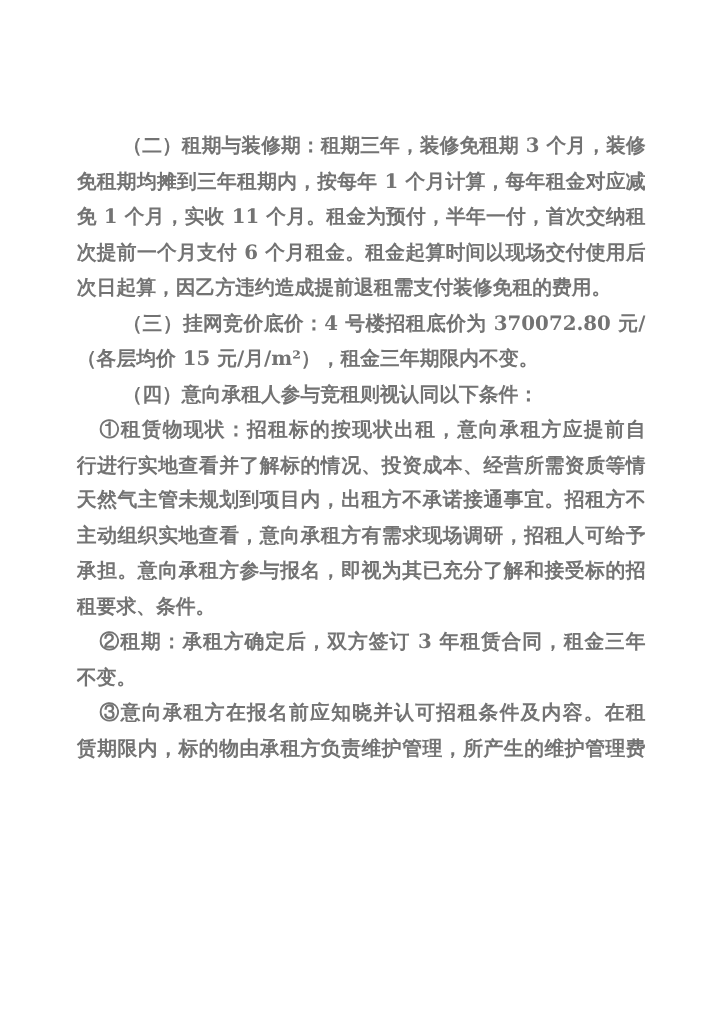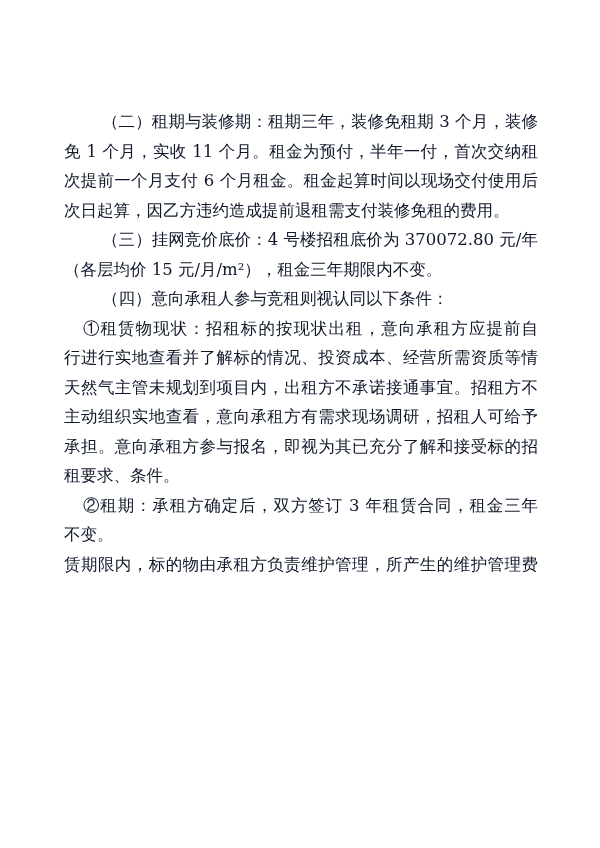--- a/index.html
+++ b/index.html
@@ -46,23 +46,24 @@
     word-break: keep-all;
   }
   .line.jl {
     text-align-last: justify;
   }
 </style>
 </head>
 <body>
 
 <div class="page">
-  <div class="doc-body" style="color: #0f172a;">
+  <div class="doc-body" style="color: #737373; font-weight: bold;">
       <div class="para">
         <div class="line jl" style="text-indent: 38px;">（二）租期与装修期：租期三年，装修免租期 3 个月，装修</div>
+        <div class="line jl">免租期均摊到三年租期内，按每年 1 个月计算，每年租金对应减</div>
         <div class="line jl">免 1 个月，实收 11 个月。租金为预付，半年一付，首次交纳租</div>
         <div class="line jl">次提前一个月支付 6 个月租金。租金起算时间以现场交付使用后</div>
         <div class="line">次日起算，因乙方违约造成提前退租需支付装修免租的费用。</div>
       </div>
       <div class="para">
         <div class="line jl" style="text-indent: 38px;">（三）挂网竞价底价：4 号楼招租底价为 370072.80 元/年</div>
         <div class="line">（各层均价 15 元/月/m²），租金三年期限内不变。</div>
       </div>
       <div class="para">
         <div class="line" style="text-indent: 38px;">（四）意向承租人参与竞租则视认同以下条件：</div>
@@ -73,16 +74,17 @@
         <div class="line jl">天然气主管未规划到项目内，出租方不承诺接通事宜。招租方不</div>
         <div class="line jl">主动组织实地查看，意向承租方有需求现场调研，招租人可给予</div>
         <div class="line jl">承担。意向承租方参与报名，即视为其已充分了解和接受标的招</div>
         <div class="line">租要求、条件。</div>
       </div>
       <div class="para">
         <div class="line jl" style="text-indent: 19px;">②租期：承租方确定后，双方签订 3 年租赁合同，租金三年</div>
         <div class="line">不变。</div>
       </div>
       <div class="para">
+        <div class="line jl" style="text-indent: 19px;">③意向承租方在报名前应知晓并认可招租条件及内容。在租</div>
         <div class="line jl">赁期限内，标的物由承租方负责维护管理，所产生的维护管理费</div>
       </div>
     </div>
 </div>
 
 </body></html>

